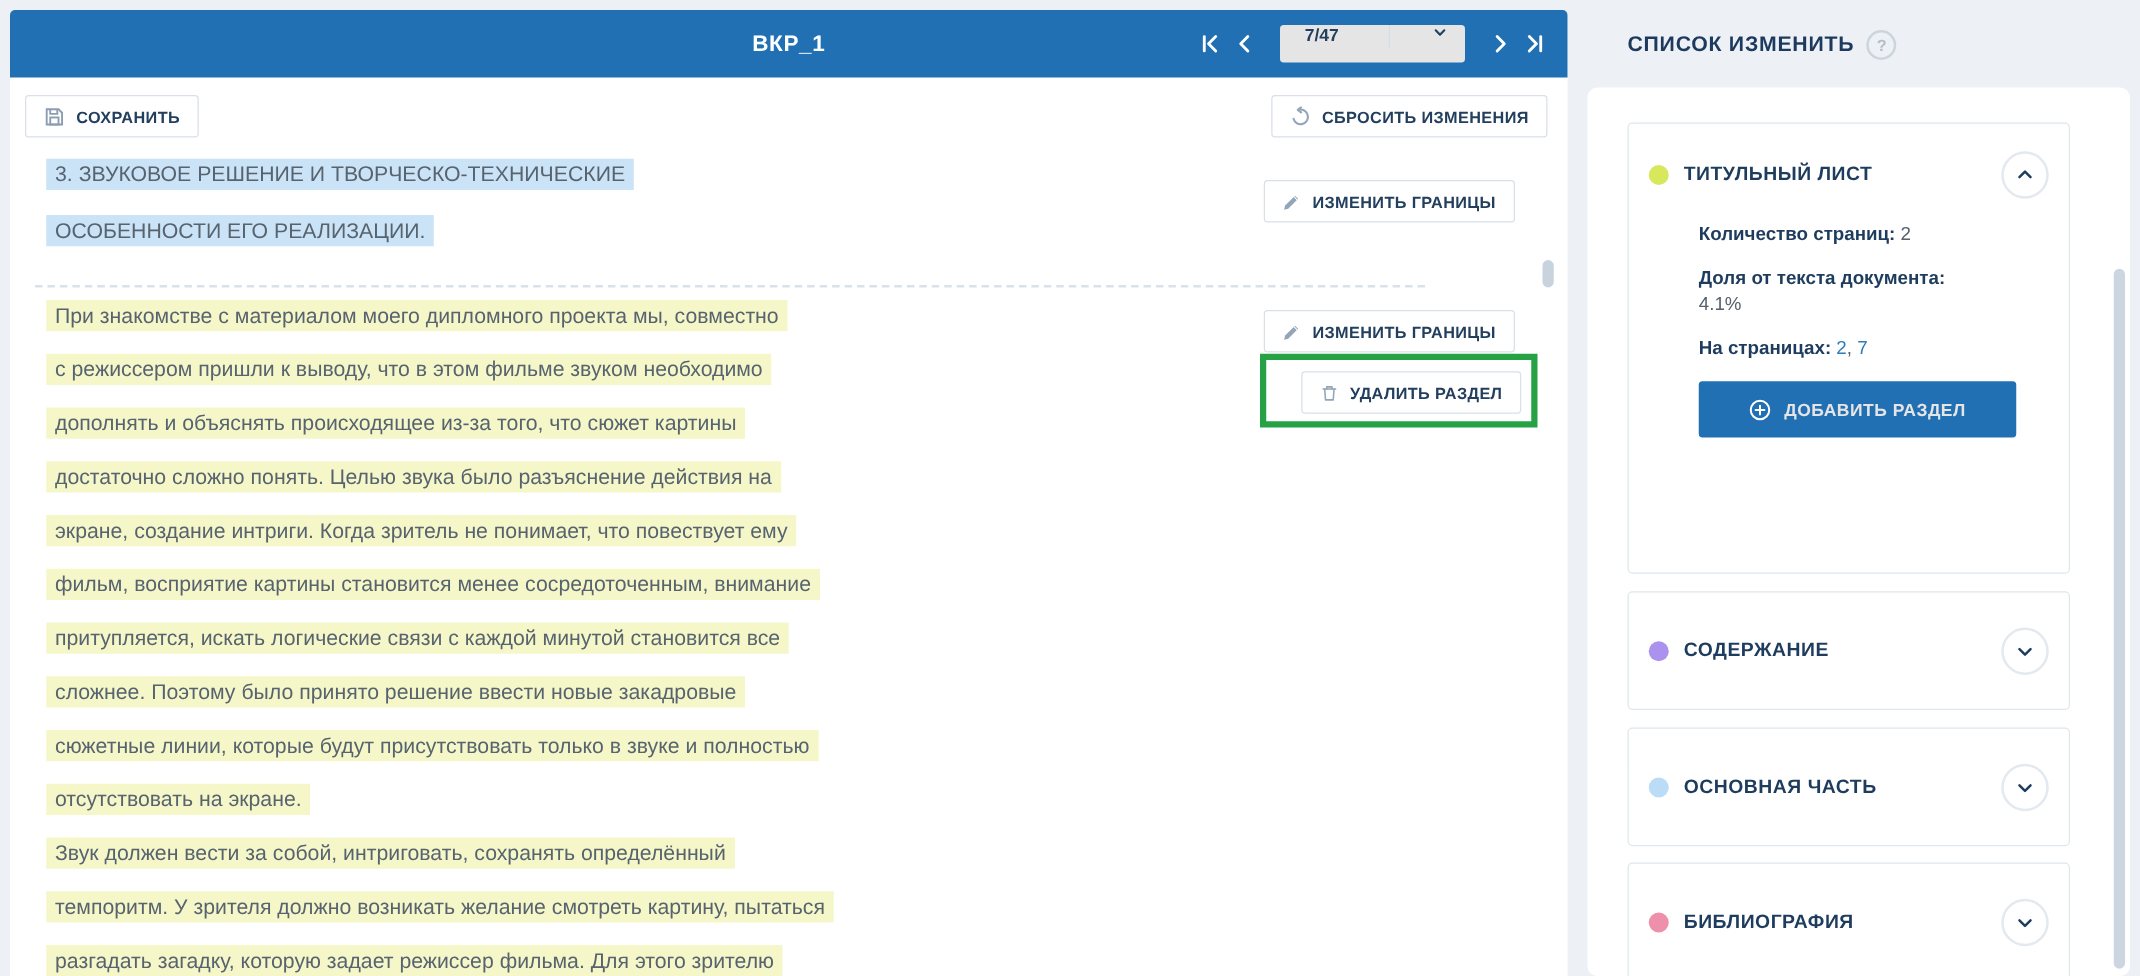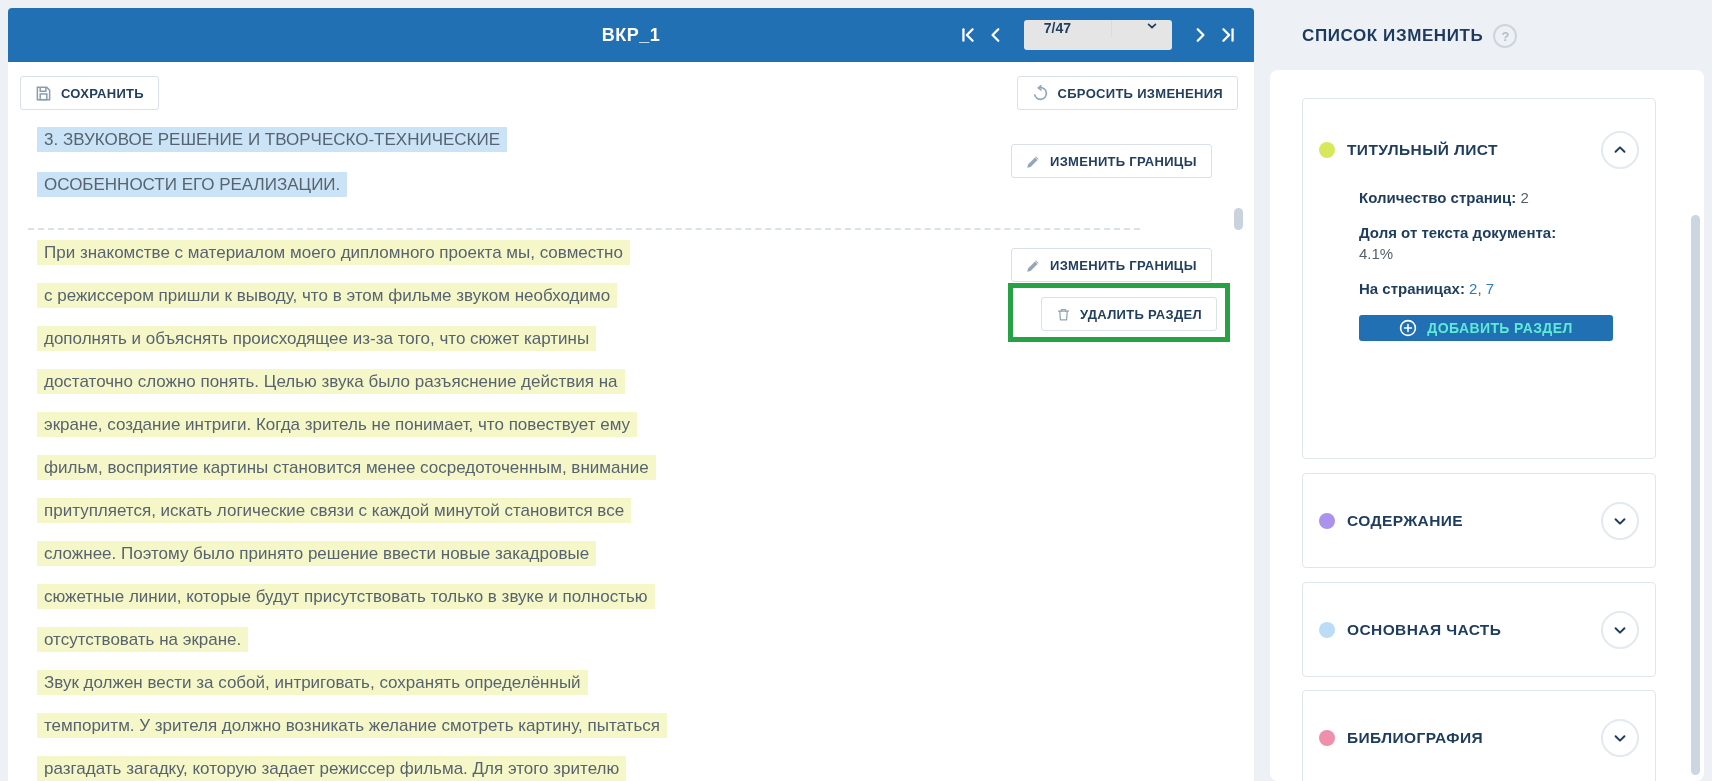--- a/index.html
+++ b/index.html
@@ -62,39 +62,39 @@
                display:flex; align-items:center; justify-content:center;
                font-size:13px; font-weight:bold; color:#b3bec9; cursor:pointer; }
 
   .panel { position:absolute; left:1270px; top:70px; width:434px; height:711px;
            background:#fff; border-radius:8px; }
   .panel-scroll { position:absolute; left:421px; top:145px; width:9px; height:560px;
                   background:#ccd6e1; border-radius:5px; cursor:pointer; }
 
   .card { position:absolute; left:32px; width:354px; background:#fff;
           border:1px solid #dfe6ec; border-radius:4px; }
-  .card-1 { top:28px;  height:361px; padding:32px 16px 0 16px; }
+  .card-1 { top:28px;  height:361px; padding:22px 16px 0 16px; }
   .card-2 { top:403px; height:95px; }
   .card-3 { top:512px; height:95px;text-align:right; }
   .card-4 { top:620px; height:95px; }
   .card-head { display:flex; align-items:center; }
   .card.collapsed .card-head { height:100%; padding:0 16px; cursor:pointer; }
   .dot { width:16px; height:16px; border-radius:50%; margin-right:12px; flex:0 0 16px; }
   .card-name { font-size:15.5px; font-weight:bold; color:#1e3c5e; letter-spacing:.4px; }
   .chev-circ { margin-left:auto; width:38px; height:38px; border:2px solid #e3e9ef;
                border-radius:50%; display:flex; align-items:center; justify-content:center;
                cursor:pointer; flex:0 0 38px; }
 
   .details { margin:18px 0 0 40px; width:232px; }
   .drow { margin-bottom:14px; font-size:15px; line-height:21px; color:#55616c; }
   .lbl { font-weight:bold; color:#1e3c5e; }
   .drow a { color:#2d7dbb; cursor:pointer; }
 
-  .btn-add { margin:16px 0 0 40px; width:254px; height:26px; background:#2170b4;
-             border:none; border-radius:3px; color:#5eead4; font-size:14px; font-weight:bold;
+  .btn-add { margin:16px 0 0 40px; width:254px; height:45px; background:#2170b4;
+             border:none; border-radius:3px; color:#e5e5e5; font-size:14px; font-weight:bold;
              letter-spacing:.4px; display:flex; align-items:center; justify-content:center;
              gap:10px; cursor:pointer; font-family:inherit; }
 
   svg { display:block; }
 </style>
 </head>
 <body>
 
 <div class="main">
 

